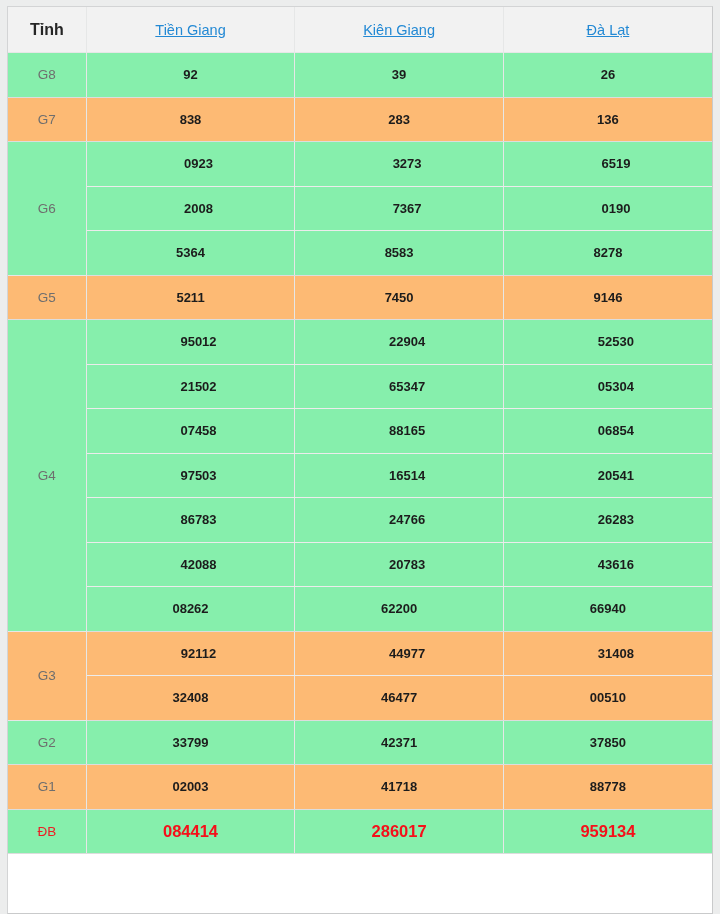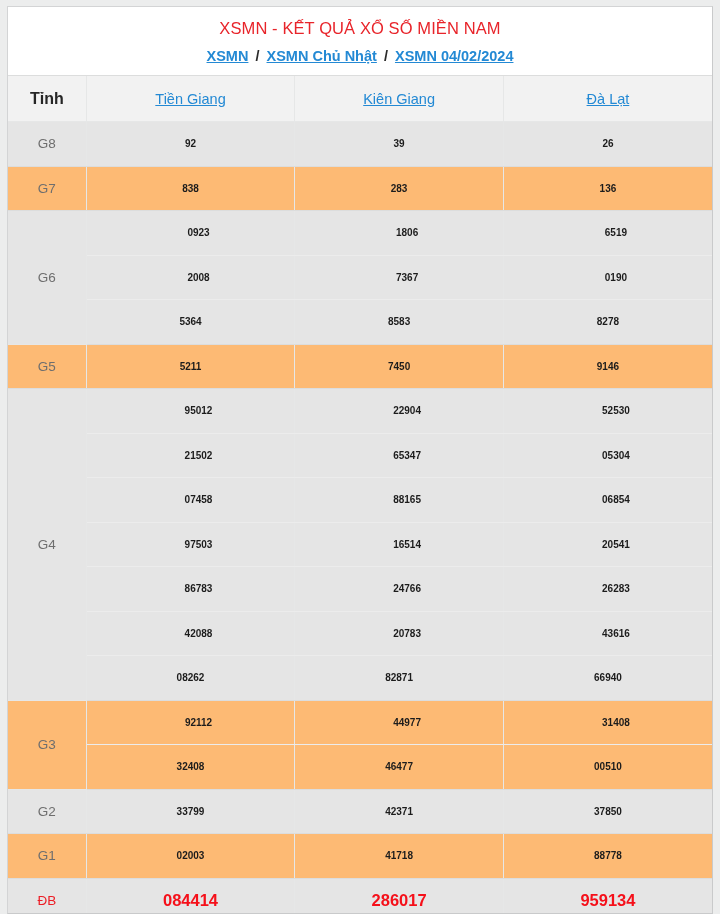--- a/index.html
+++ b/index.html
@@ -110,53 +110,43 @@
     color: #6e6e6e;
     border-right: 1px solid #dcdddd;
   }
   td.label.db {
     color: #ec1c24;
     font-size: 13.5px;
   }
 
   
   td.val {
-    font-size: 10px;
+    font-size: 13px;
     font-weight: bold;
     color: #1c1c1c;
     height: 43.5px;
   }
   td.val.db {
     color: #f5101a;
     font-size: 16.5px;
   }
 
   
   tr.grp-shade > td { background: #fdba74; }
-  tr.grp-plain > td { background: #e5e5e5; }
+  tr.grp-plain > td { background: #86efac; }
 
   
   tr.inner > td.val { border-bottom: 1px solid #ececec; padding-left: 16px; }
   tr.grp-end > td   { border-bottom: 1px solid #dcdddd; }
 </style>
 </head>
 <body>
 
 <div class="page-frame">
 
-  <div class="header">
-    <div class="header-title">XSMN - KẾT QUẢ XỔ SỐ MIỀN NAM</div>
-    <div class="breadcrumb">
-      <a href="#">XSMN</a>
-      <span class="sep">/</span>
-      <a href="#">XSMN Chủ Nhật</a>
-      <span class="sep">/</span>
-      <a href="#">XSMN 04/02/2024</a>
-    </div>
-  </div>
 
   <table class="results">
     <colgroup>
       <col class="c-label">
       <col class="c-prov">
       <col class="c-prov">
       <col class="c-prov">
     </colgroup>
     <thead>
       <tr>
@@ -181,21 +171,21 @@
         </tr>
         <tr class="grp-shade grp-end">
           <td class="label" rowspan="1">G7</td>
           <td class="val">838</td>
           <td class="val">283</td>
           <td class="val">136</td>
         </tr>
         <tr class="grp-plain inner">
           <td class="label" rowspan="3">G6</td>
           <td class="val">0923</td>
-          <td class="val">1806</td>
+          <td class="val">3273</td>
           <td class="val">6519</td>
         </tr>
         <tr class="grp-plain inner">
           <td class="val">2008</td>
           <td class="val">7367</td>
           <td class="val">0190</td>
         </tr>
         <tr class="grp-plain grp-end">
           <td class="val">5364</td>
           <td class="val">8583</td>
@@ -233,21 +223,21 @@
           <td class="val">24766</td>
           <td class="val">26283</td>
         </tr>
         <tr class="grp-plain inner">
           <td class="val">42088</td>
           <td class="val">20783</td>
           <td class="val">43616</td>
         </tr>
         <tr class="grp-plain grp-end">
           <td class="val">08262</td>
-          <td class="val">82871</td>
+          <td class="val">62200</td>
           <td class="val">66940</td>
         </tr>
         <tr class="grp-shade inner">
           <td class="label" rowspan="2">G3</td>
           <td class="val">92112</td>
           <td class="val">44977</td>
           <td class="val">31408</td>
         </tr>
         <tr class="grp-shade grp-end">
           <td class="val">32408</td>

